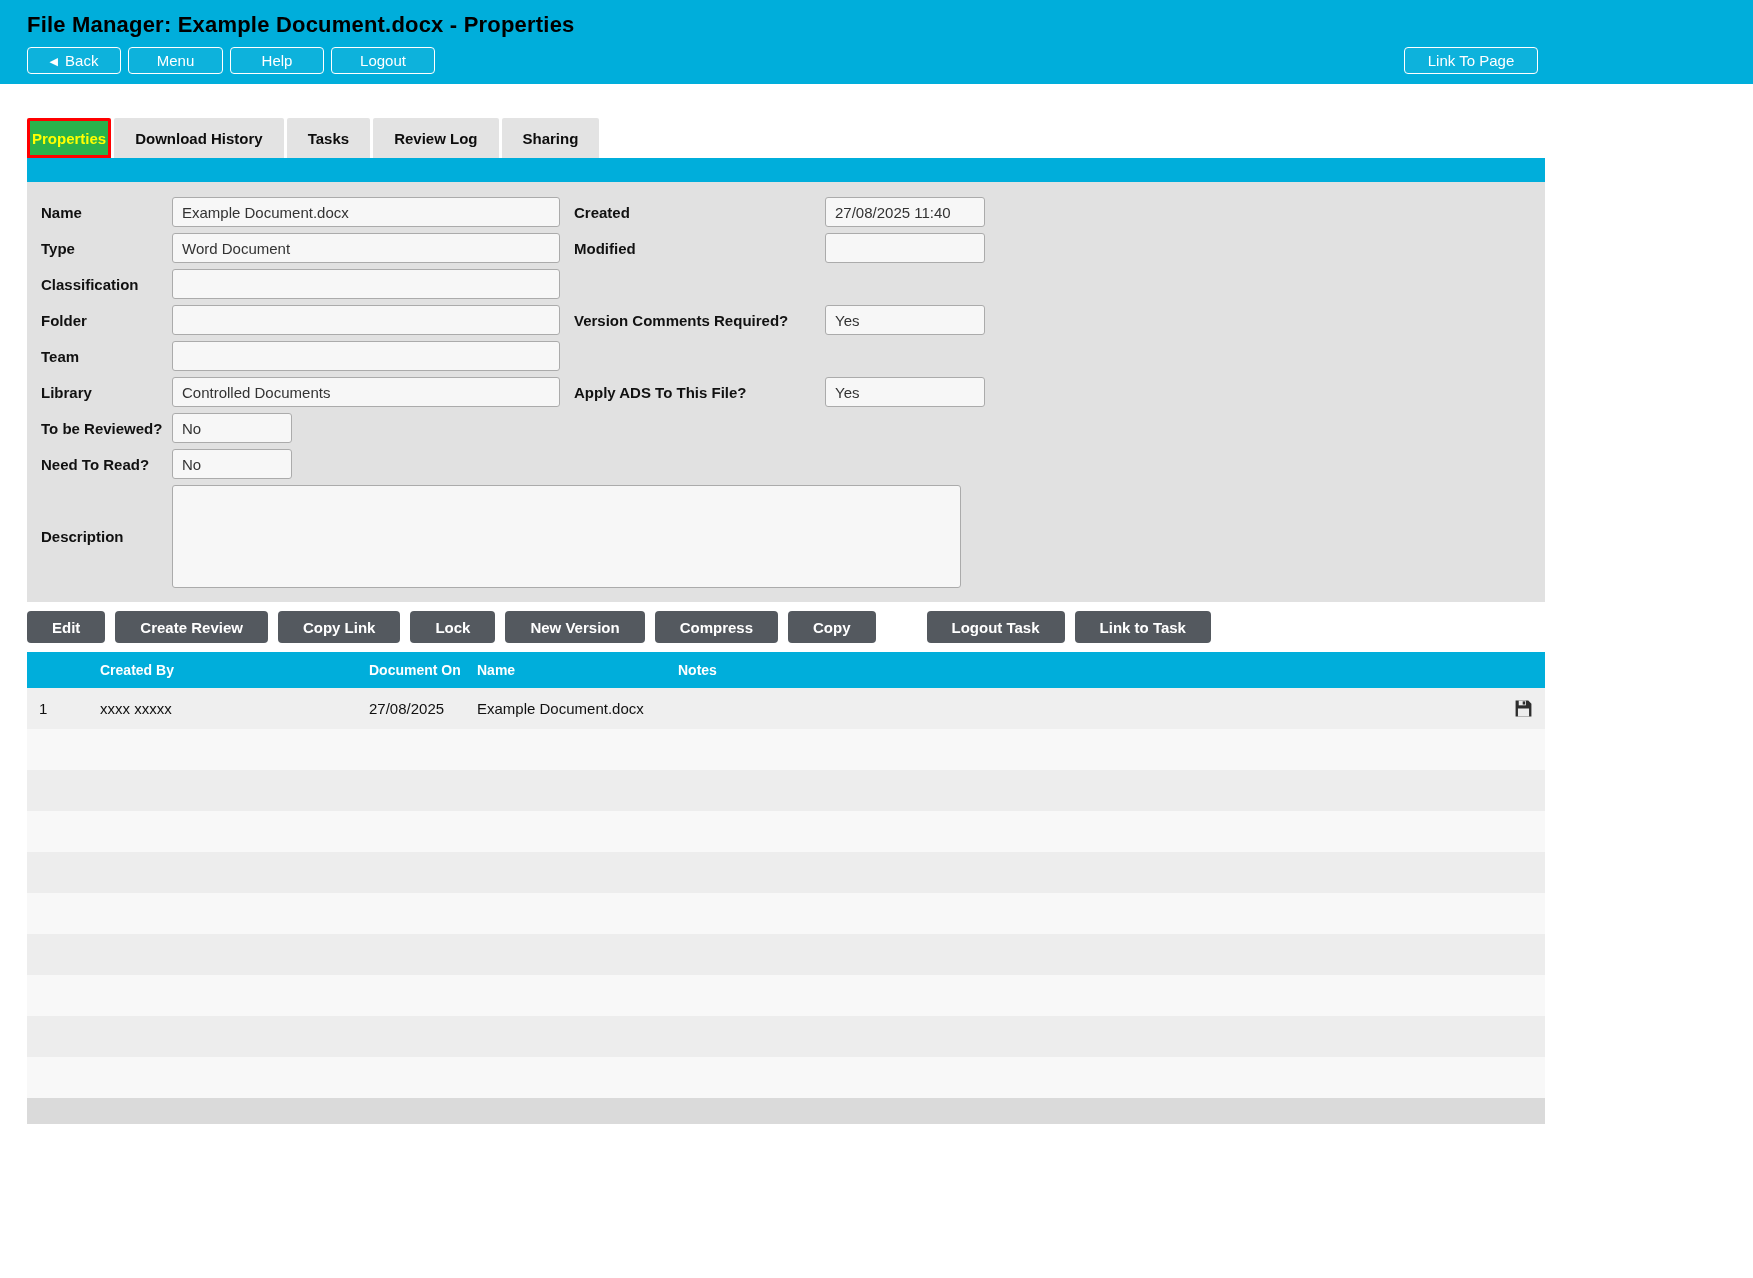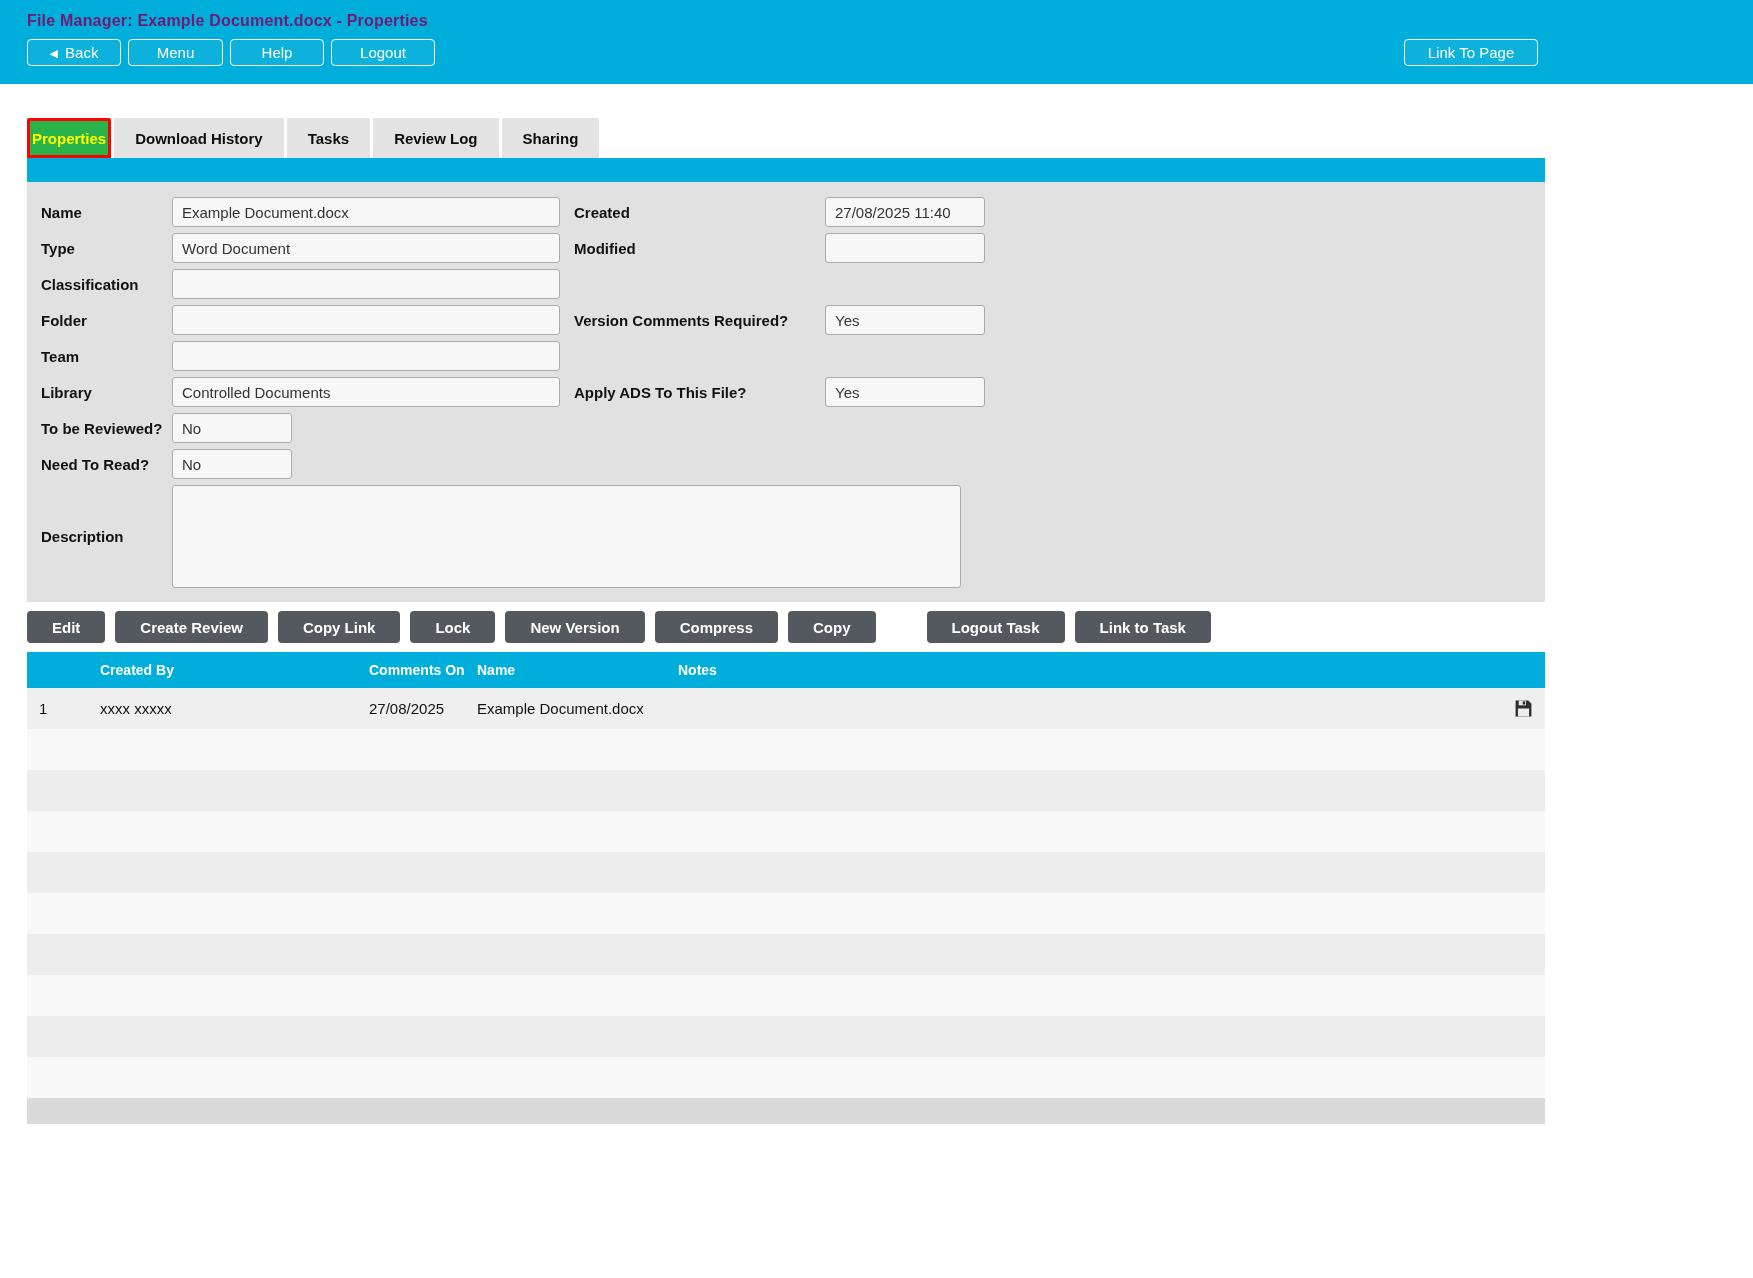--- a/index.html
+++ b/index.html
@@ -6,21 +6,21 @@
   html,body { margin:0; padding:0; }
   body {
     width:1753px; height:1278px; overflow:hidden; position:relative;
     background:#ffffff;
     font-family:"Liberation Sans", sans-serif;
     color:#111;
   }
 
   
   .header { background:#00AEDB; height:84px; padding:10px 27px 0 27px; }
-  .header-title { color:#701a75; font-size:16px; font-weight:700; margin:2px 0 9px 0; letter-spacing:.2px; }
+  .header-title { color:#000000; font-size:22px; font-weight:700; margin:2px 0 9px 0; letter-spacing:.2px; }
   .header-row { display:flex; width:1511px; align-items:center; }
   .hbtn {
     background:rgba(255,255,255,0.05); border:1px solid #ffffff; border-radius:4px;
     color:#fff; font-size:15px; height:27px; line-height:24px; text-align:center;
     margin-right:7px; cursor:pointer; font-family:inherit; padding:0;
     display:flex; align-items:center; justify-content:center;
   }
   .w-back{width:94px;} .w-menu{width:95px;} .w-help{width:94px;} .w-logout{width:104px;}
   .w-link{width:134px; margin-left:auto; margin-right:0;}
   .back-arrow { font-size:11px; margin-right:7px; position:relative; top:0px; }
@@ -175,21 +175,21 @@
     <button class="abtn">Compress</button>
     <button class="abtn">Copy</button>
     <div class="gap"></div>
     <button class="abtn">Logout Task</button>
     <button class="abtn">Link to Task</button>
   </div>
 
   <div class="tbl-header">
     <div class="cell-num"></div>
     <div>Created By</div>
-    <div>Comments On</div>
+    <div>Document On</div>
     <div>Name</div>
     <div>Notes</div>
     <div></div>
   </div>
 
   <div class="tbl-row">
     <div class="cell-num">1</div>
     <div>xxxx xxxxx</div>
     <div>27/08/2025</div>
     <div>Example Document.docx</div>

